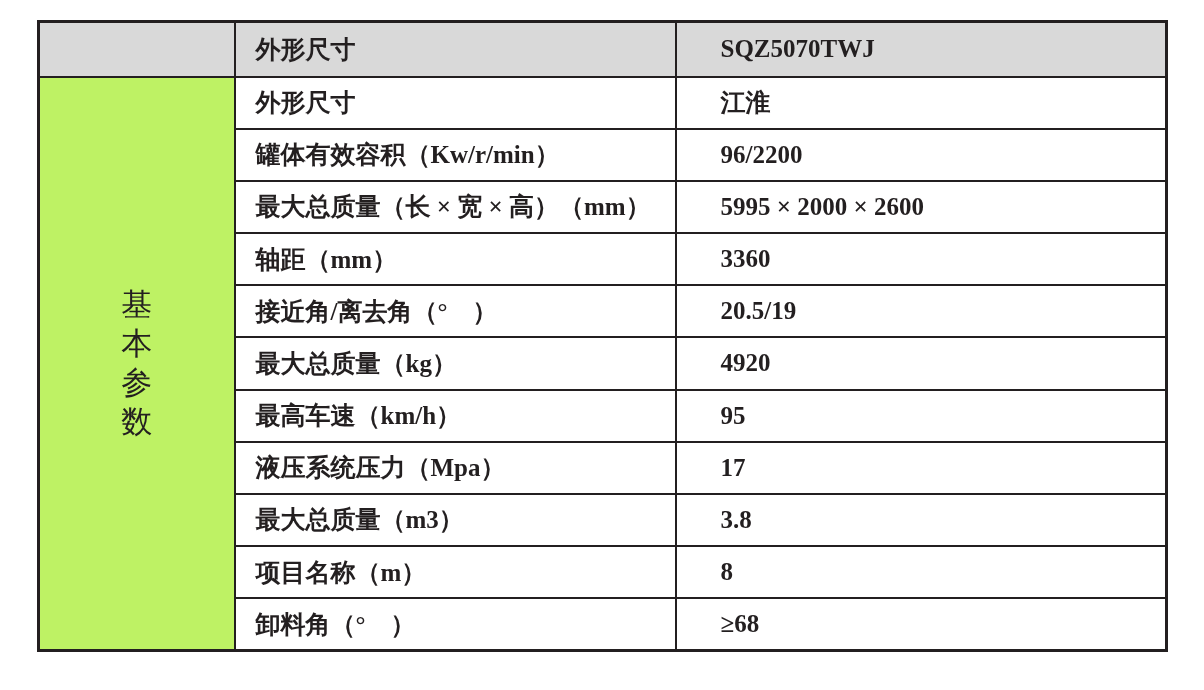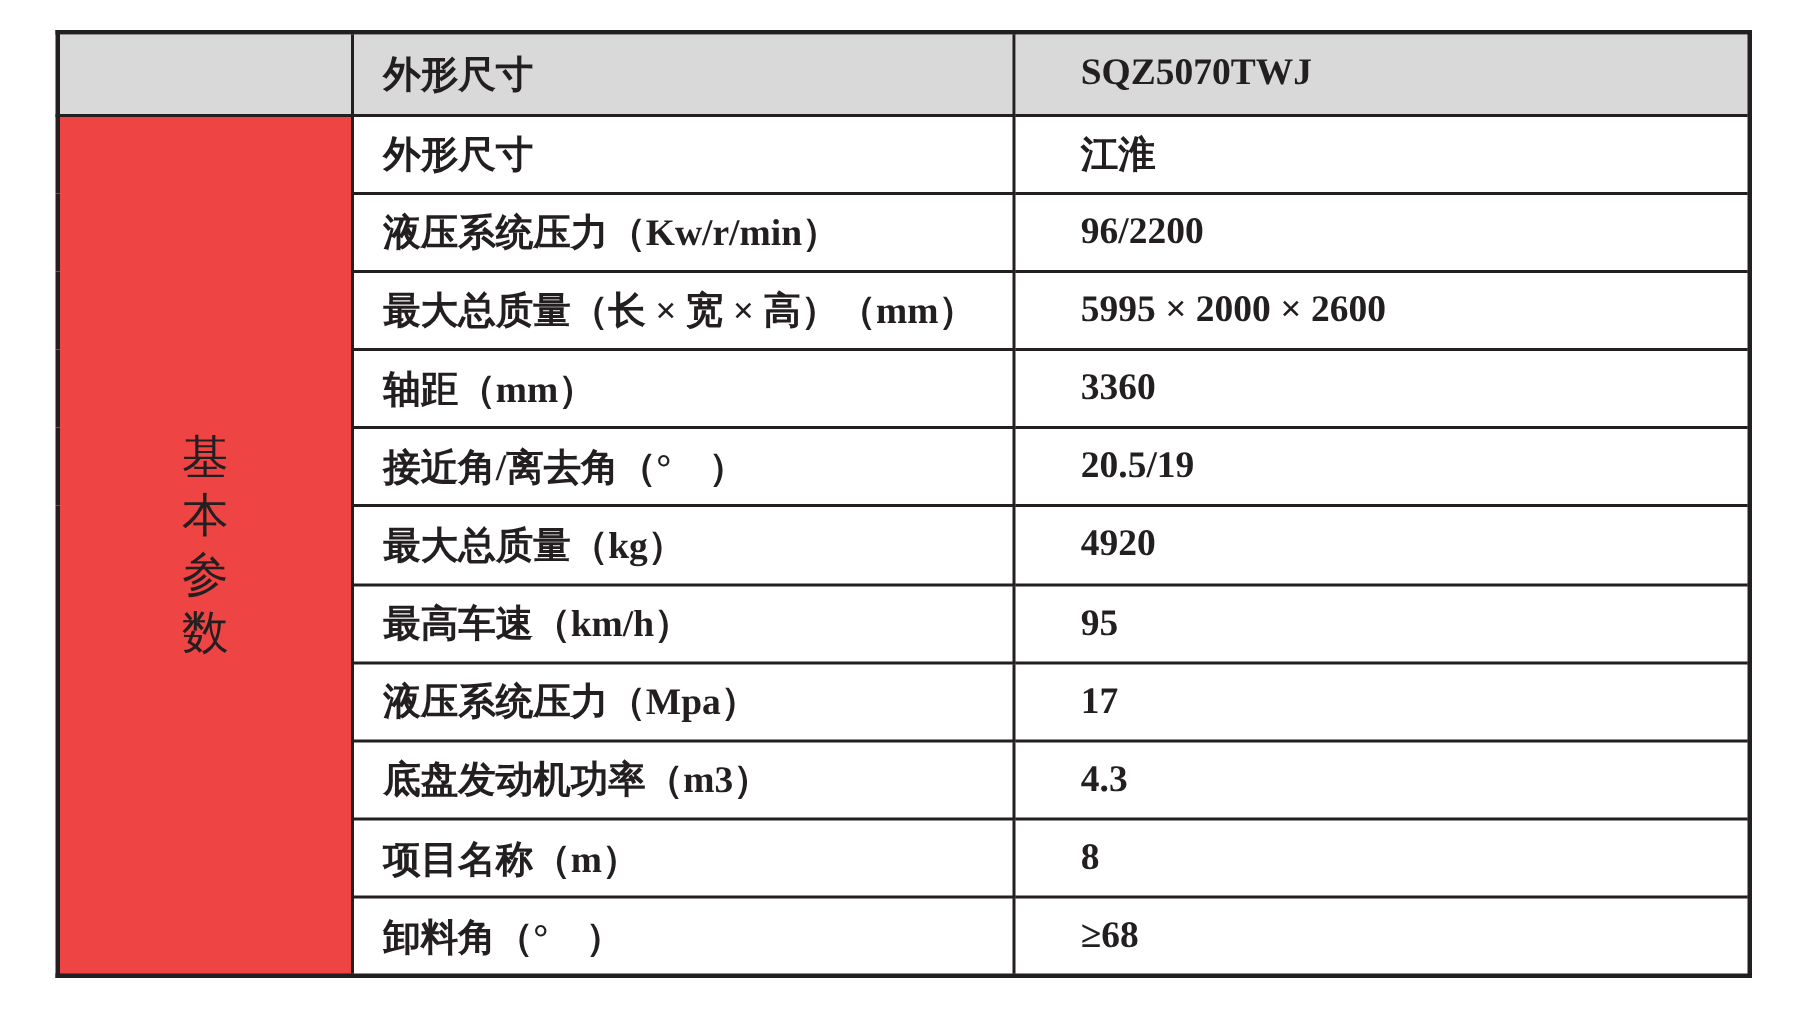--- a/index.html
+++ b/index.html
@@ -29,21 +29,21 @@
     overflow: hidden;
     white-space: nowrap;
   }
   .spec-table thead tr { height: 55px; }
   .spec-table tbody tr { height: 52px; }
   .spec-table thead th { background: #d9d9d9; }
   .label-cell, .header-label { padding-left: 20px; }
   .value-cell, .header-value { padding-left: 44px; }
   .group-cell {
     text-align: center;
-    background: #ef4444;
+    background: #bef264;
   }
   .group-cell .vertical-text {
     width: 34px;
     margin: 0 auto;
     font-size: 31px;
     line-height: 39px;
     font-weight: 400;
     word-break: break-all;
     white-space: normal;
     text-align: center;
@@ -67,21 +67,21 @@
   </thead>
   <tbody>
     <tr>
       <td class="group-cell" rowspan="11">
         <div class="vertical-text">基本参数</div>
       </td>
       <td class="label-cell">外形尺寸</td>
       <td class="value-cell">江淮</td>
     </tr>
     <tr>
-      <td class="label-cell">液压系统压力（Kw/r/min）</td>
+      <td class="label-cell">罐体有效容积（Kw/r/min）</td>
       <td class="value-cell">96/2200</td>
     </tr>
     <tr>
       <td class="label-cell">最大总质量（长 × 宽 × 高）（mm）</td>
       <td class="value-cell">5995 × 2000 × 2600</td>
     </tr>
     <tr>
       <td class="label-cell">轴距（mm）</td>
       <td class="value-cell">3360</td>
     </tr>
@@ -95,22 +95,22 @@
     </tr>
     <tr>
       <td class="label-cell">最高车速（km/h）</td>
       <td class="value-cell">95</td>
     </tr>
     <tr>
       <td class="label-cell">液压系统压力（Mpa）</td>
       <td class="value-cell">17</td>
     </tr>
     <tr>
-      <td class="label-cell">底盘发动机功率（m3）</td>
-      <td class="value-cell">4.3</td>
+      <td class="label-cell">最大总质量（m3）</td>
+      <td class="value-cell">3.8</td>
     </tr>
     <tr>
       <td class="label-cell">项目名称（m）</td>
       <td class="value-cell">8</td>
     </tr>
     <tr>
       <td class="label-cell">卸料角（°　）</td>
       <td class="value-cell">≥68</td>
     </tr>
   </tbody>

